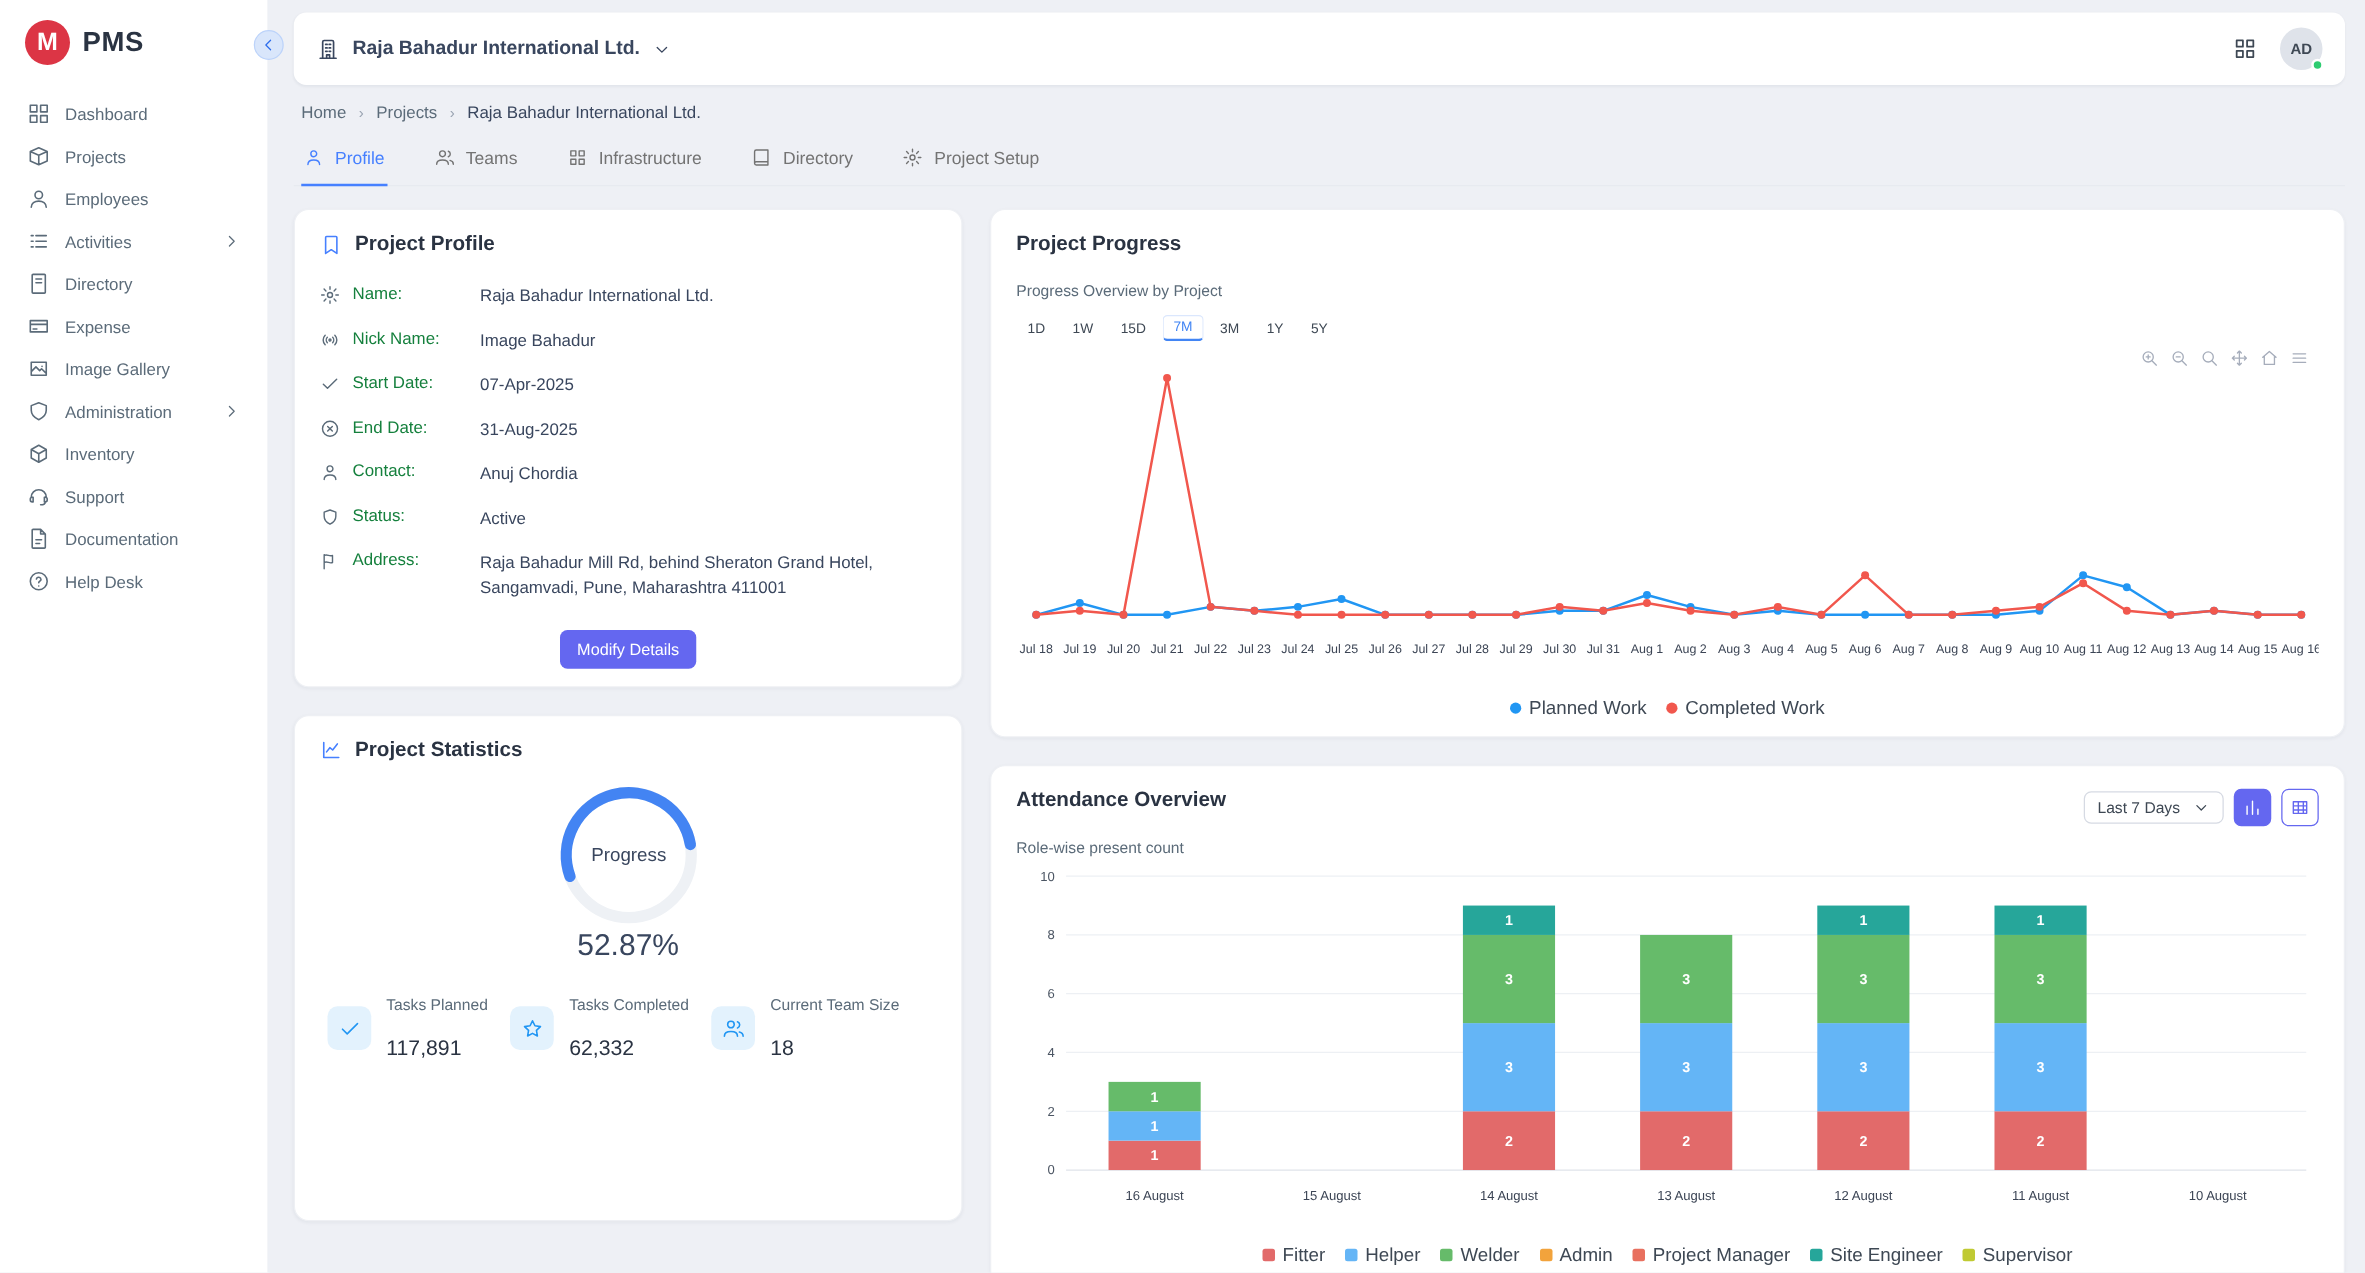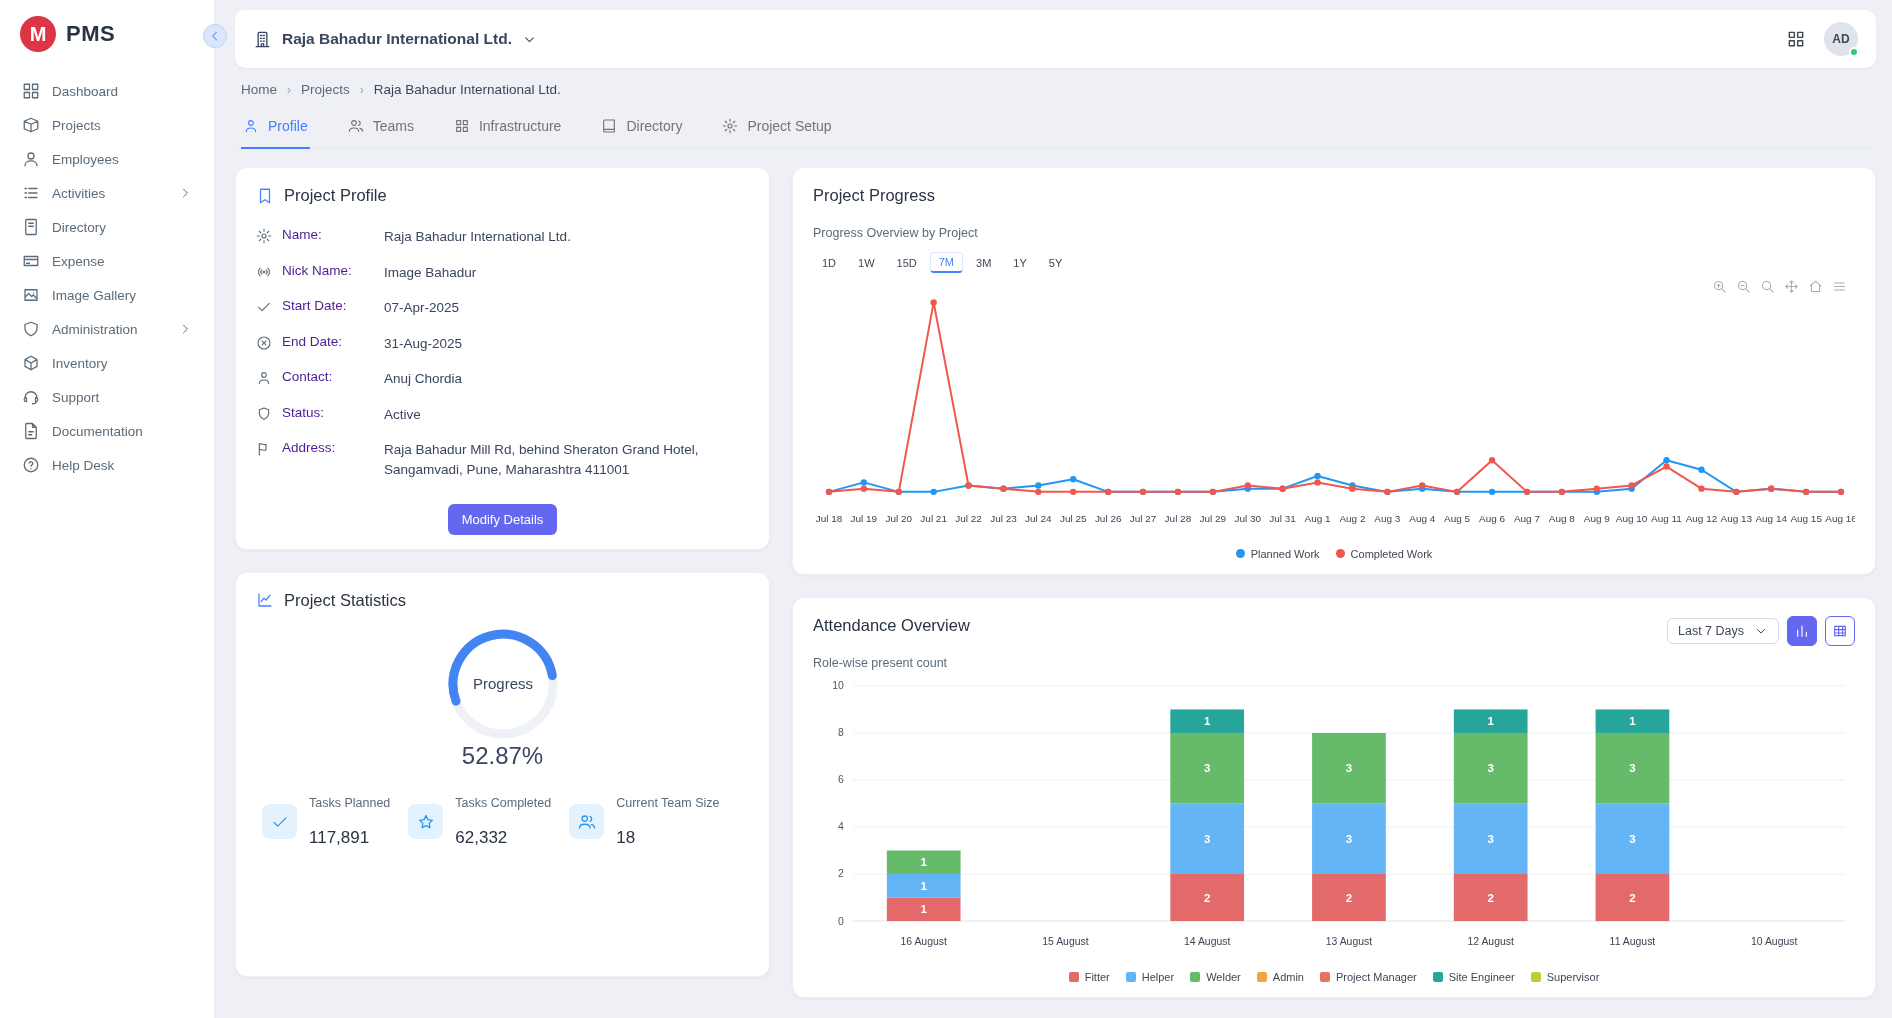--- a/index.html
+++ b/index.html
@@ -32,27 +32,27 @@
   .breadcrumb .current{color:#39465e}
 
   .tabs{display:flex;gap:36px;margin-top:10px;border-bottom:1px solid #e7eaf0;padding:0 6px}
   .tab{display:flex;align-items:center;gap:9px;font-size:14px;color:#737373;padding:11px 2px 13px;cursor:pointer;border-bottom:2px solid transparent;margin-bottom:-1px}
   .tab.active{color:#4680ff;border-bottom-color:#4680ff}
 
   .content{display:flex;gap:22px;margin-top:18px;align-items:flex-start}
   .col-left{width:535px;flex:none;display:flex;flex-direction:column;gap:22px}
   .col-right{flex:1;display:flex;flex-direction:column;gap:22px;min-width:0}
   .card{background:#fff;border:1px solid #eef0f4;border-radius:12px;box-shadow:0 1px 3px rgba(20,30,60,.05);padding:18px 20px 14px}
-  .card-title{display:flex;align-items:center;gap:10px;font-size:16.5px;font-weight:400;color:#2a3342}
+  .card-title{display:flex;align-items:center;gap:10px;font-size:16.5px;font-weight:700;color:#2a3342}
   .card-title svg{color:#4680ff}
 
   .fields{margin-top:14px}
   .field{display:flex;align-items:flex-start;gap:10px;padding:8px 0;font-size:13.5px}
   .field svg{color:#5b6b79;flex:none;margin-top:1px}
-  .f-label{width:92px;flex:none;color:#4c1d95}
+  .f-label{width:92px;flex:none;color:#15803d}
   .f-value{color:#39465e;line-height:1.45}
   .btn-row{text-align:center;margin-top:16px}
   .primary-btn{background:#6467f0;color:#fff;border:none;border-radius:6px;font-size:13px;padding:8px 14px;cursor:pointer;font-family:inherit}
 
   .stats-card{min-height:405px}
   .gauge-wrap{text-align:center;margin-top:10px}
   .pct{font-size:24px;color:#39465e;margin-top:-8px}
   .stat-items{margin-top:26px;display:flex;flex-direction:row;gap:18px;padding-left:6px}
   .stat-item{display:flex;align-items:center;gap:12px}
   .stat-icon{width:35px;height:35px;border-radius:8px;background:#e3f2fd;color:#2196f3;display:flex;align-items:center;justify-content:center}
@@ -60,21 +60,21 @@
   .stat-value{font-size:17px;color:#2a3342;margin-top:18px}
 
   .chart-sub{font-size:12.5px;color:#5b6b79;margin-top:21px}
   .range-row{display:flex;gap:4px;margin-top:12px}
   .range-btn{font-size:11px;color:#3e4854;background:none;border:1px solid transparent;border-radius:4px;padding:3px 8px;cursor:pointer;font-family:inherit}
   .range-btn.selected{color:#4285f4;border-color:#dbe7fd;border-bottom:2px solid #4285f4;background:#fff}
   .chart-wrap{position:relative;margin-top:4px}
   .modebar{position:absolute;top:2px;right:8px;display:flex;gap:9px;color:#a6adbb}
   .modebar svg{cursor:pointer}
   #line-chart,#bar-chart{width:100%;display:block}
-  .legend{display:flex;justify-content:center;gap:16px;font-size:11px;color:#3e4854;align-items:flex-end;margin-top:2px;flex-wrap:wrap}
+  .legend{display:flex;justify-content:center;gap:16px;font-size:15px;color:#3e4854;align-items:flex-end;margin-top:12px;flex-wrap:wrap}
   .legend .item{display:flex;align-items:center;cursor:pointer}
   .lg-dot{width:9px;height:9px;border-radius:50%;display:inline-block;margin-right:6px}
   .lg-sq{width:10px;height:10px;border-radius:2px;display:inline-block;margin-right:6px}
 
   .att-head{display:flex;justify-content:space-between;align-items:flex-start}
   .att-controls{display:flex;gap:8px;align-items:center}
   .select{display:flex;align-items:center;gap:10px;border:1px solid #d6dae3;border-radius:6px;padding:5px 10px;font-size:12.5px;color:#3e4854;cursor:pointer;background:#fff}
   .icon-btn{width:30px;height:30px;border-radius:6px;border:1px solid #6467f0;background:#fff;color:#6467f0;display:flex;align-items:center;justify-content:center;cursor:pointer}
   .icon-btn.active{background:#6467f0;color:#fff}
 

